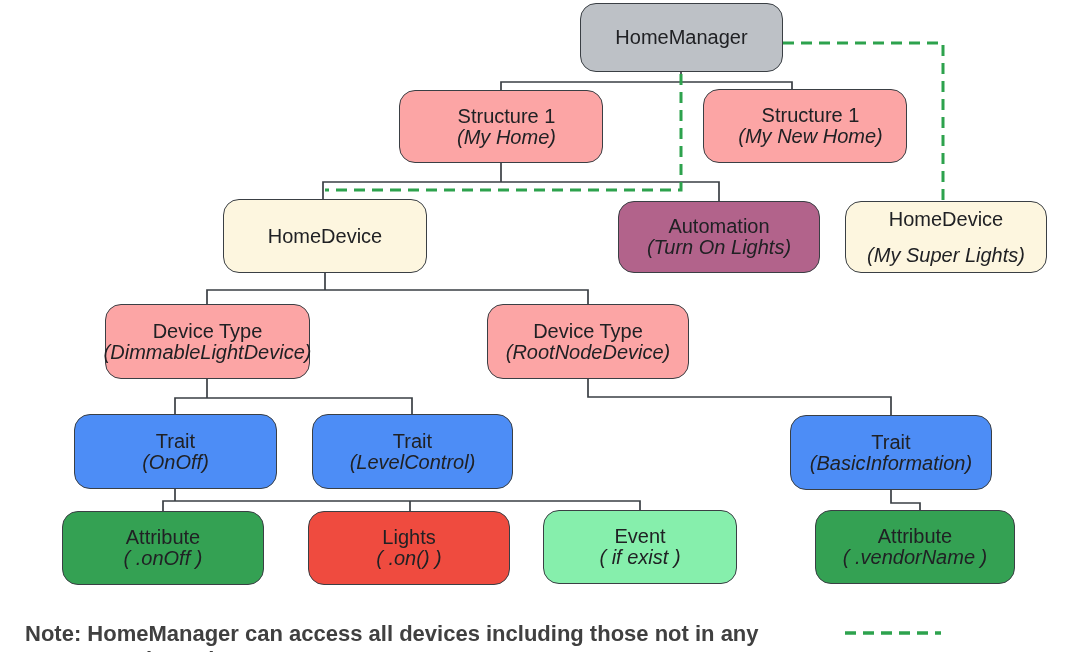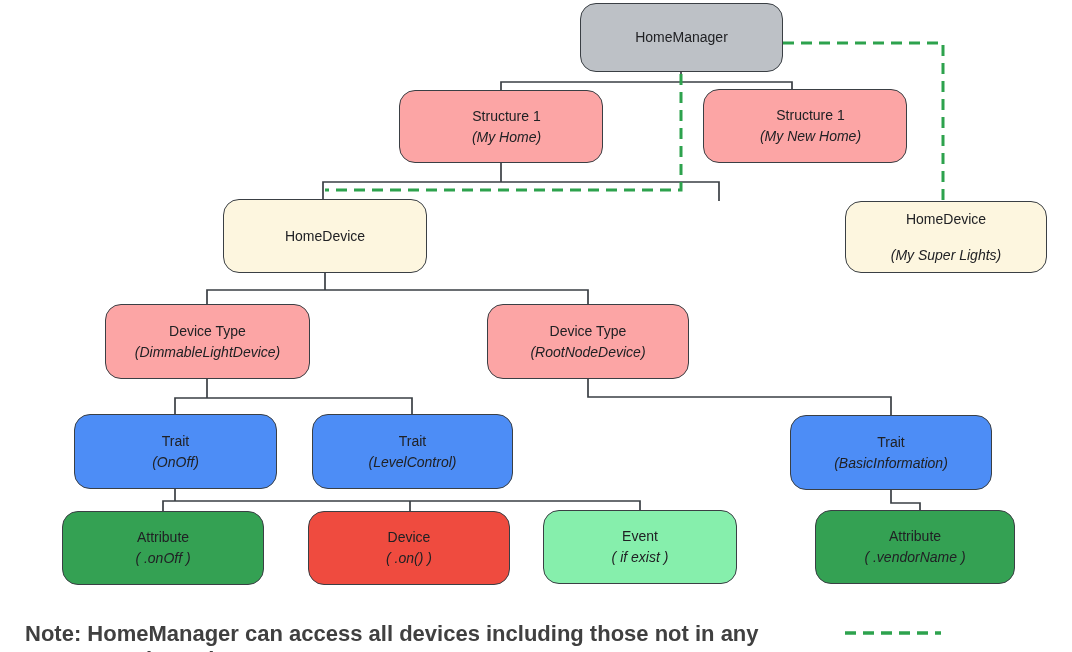--- a/index.html
+++ b/index.html
@@ -6,21 +6,21 @@
   #canvas{
     position:relative;width:1072px;height:652px;background:#ffffff;overflow:hidden;
     font-family:"Liberation Sans", sans-serif;color:#202124;
   }
   #edges{position:absolute;left:0;top:0;width:1072px;height:652px;pointer-events:none;}
   .node{
     position:absolute;box-sizing:border-box;
     border:1.7px solid #3a3f44;border-radius:16px;
     background-color:#fff;
     display:flex;flex-direction:column;align-items:center;justify-content:center;
-    text-align:center;font-size:14px;line-height:21px;color:#202124;
+    text-align:center;font-size:20px;line-height:21px;color:#202124;
   }
   .node.stacked::before{
     content:"";position:absolute;z-index:-1;left:7px;top:7px;
     width:100%;height:100%;box-sizing:border-box;
     background-color:inherit;border:inherit;border-radius:inherit;
   }
   .node .s{font-style:italic;}
   .gray{background-color:#bdc1c6;}
   .lightblue{background-color:#fca5a5;padding-left:11px;}
   .cream{background-color:#fdf6df;gap:15px;}
@@ -68,20 +68,24 @@
     <span class="s">(My Home)</span>
   </div>
   <div class="node lightblue" style="left:703px;top:89px;width:204px;height:74px">
     <span class="t">Structure 1</span>
     <span class="s">(My New Home)</span>
   </div>
 
   <div class="node cream stacked" style="left:223px;top:199px;width:204px;height:74px">
     <span class="t">HomeDevice</span>
   </div>
+  <div class="node mauve stacked" style="left:618px;top:201px;width:202px;height:72px">
+    <span class="t">Automation</span>
+    <span class="s">(Turn On Lights)</span>
+  </div>
   <div class="node cream stacked" style="left:845px;top:201px;width:202px;height:72px">
     <span class="t">HomeDevice</span>
     <span class="s">(My Super Lights)</span>
   </div>
 
   <div class="node orange" style="left:105px;top:304px;width:205px;height:75px">
     <span class="t">Device Type</span>
     <span class="s">(DimmableLightDevice)</span>
   </div>
   <div class="node orange" style="left:487px;top:304px;width:202px;height:75px">
@@ -100,21 +104,21 @@
   <div class="node blue" style="left:790px;top:415px;width:202px;height:75px">
     <span class="t">Trait</span>
     <span class="s">(BasicInformation)</span>
   </div>
 
   <div class="node green stacked" style="left:62px;top:511px;width:202px;height:74px">
     <span class="t">Attribute</span>
     <span class="s">( .onOff )</span>
   </div>
   <div class="node red stacked" style="left:308px;top:511px;width:202px;height:74px">
-    <span class="t">Device</span>
+    <span class="t">Lights</span>
     <span class="s">( .on() )</span>
   </div>
   <div class="node yellow stacked" style="left:543px;top:510px;width:194px;height:74px">
     <span class="t">Event</span>
     <span class="s">( if exist )</span>
   </div>
   <div class="node green stacked" style="left:815px;top:510px;width:200px;height:74px">
     <span class="t">Attribute</span>
     <span class="s">( .vendorName )</span>
   </div>

